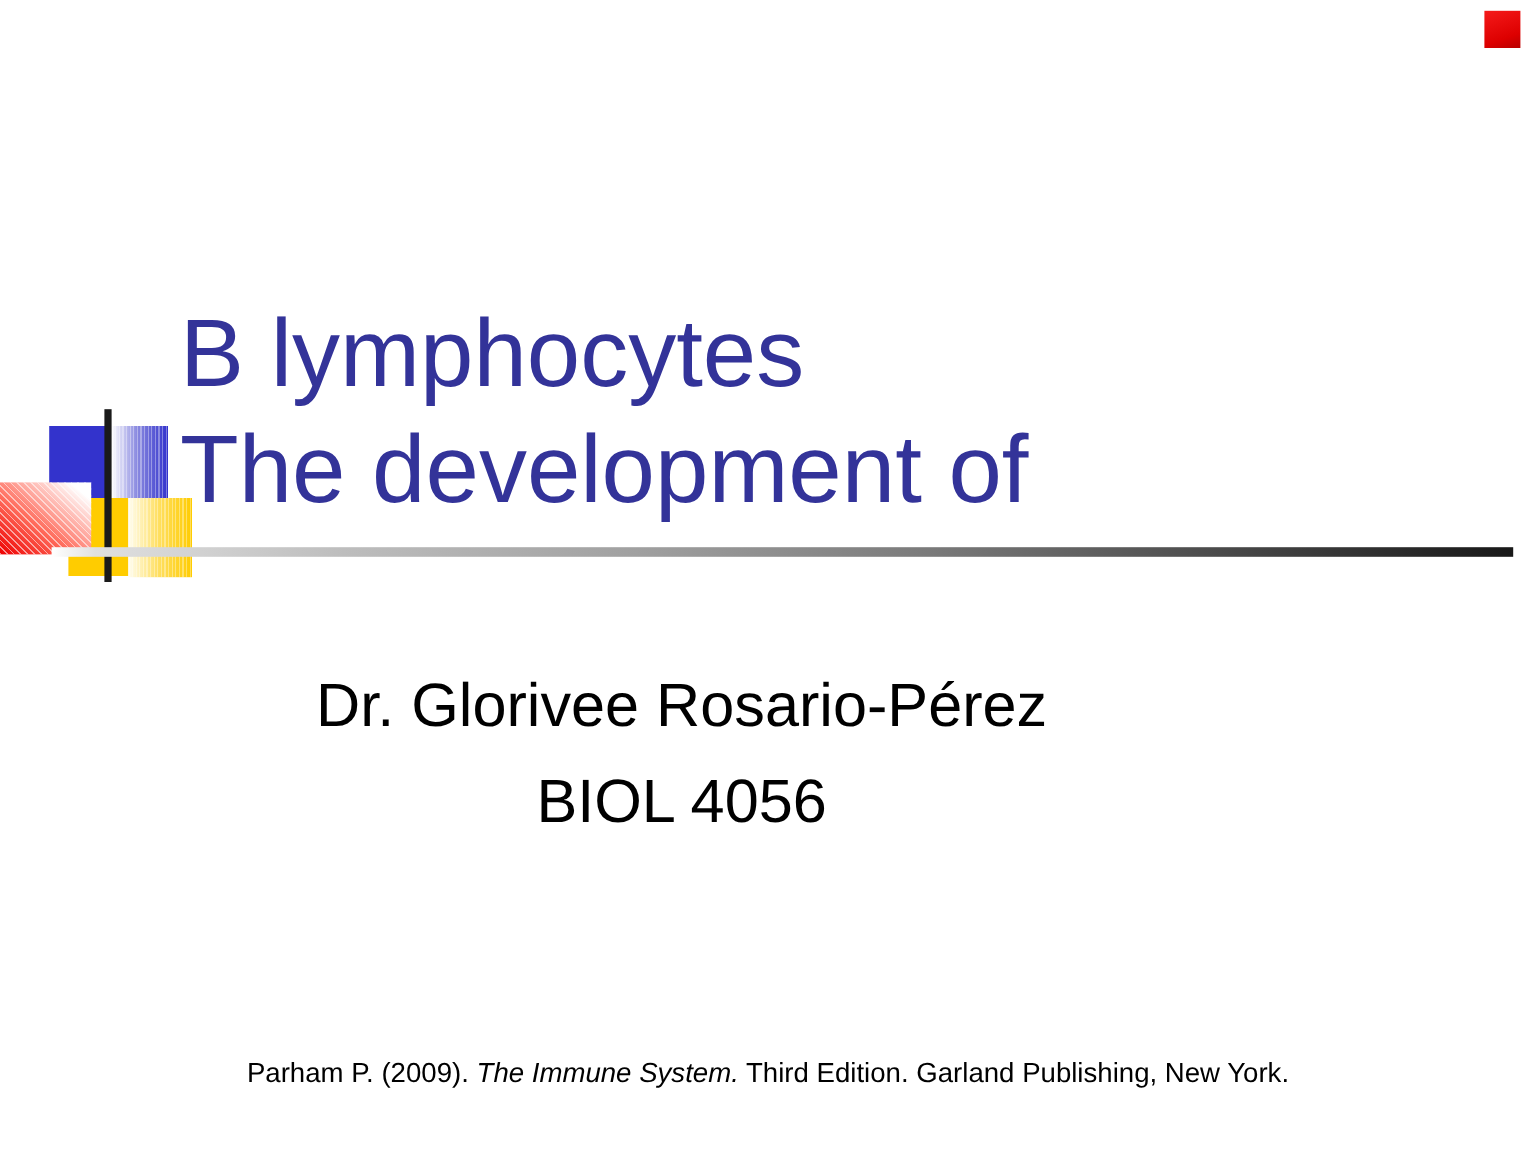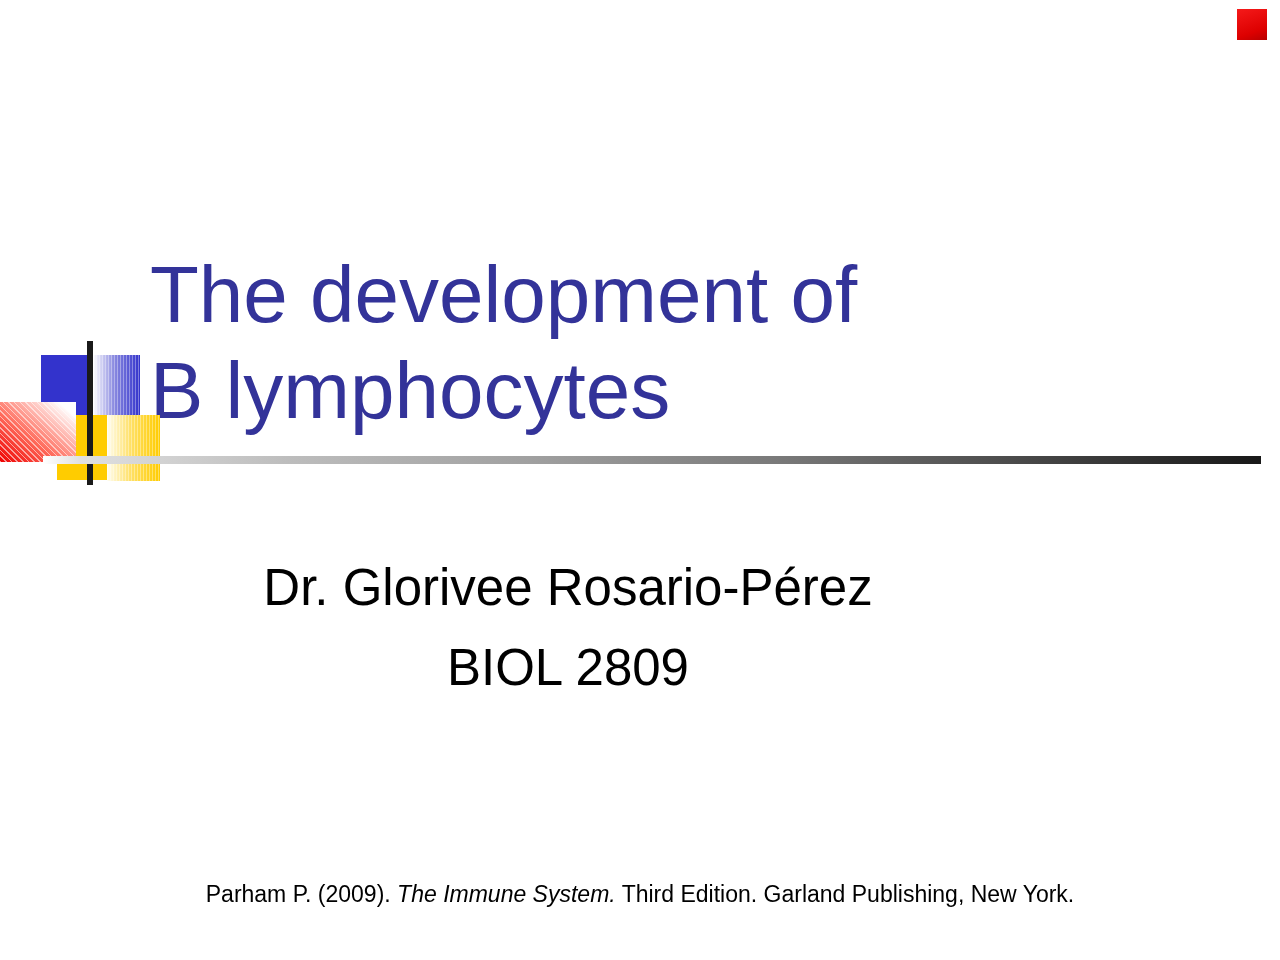--- a/index.html
+++ b/index.html
@@ -110,24 +110,24 @@
     <div class="abs sq-blue-solid"></div>
     <div class="abs sq-blue-grad"></div>
     <div class="abs sq-yellow-solid"></div>
     <div class="abs sq-yellow-grad"></div>
     <div class="abs sq-red-grad"></div>
     <div class="abs v-line"></div>
     <div class="abs h-rule"></div>
   </div>
 
   <div class="abs title">
+    <div>B lymphocytes</div>
     <div>The development of</div>
-    <div>B lymphocytes</div>
   </div>
 
   <div class="abs subtitle">
     <div>Dr. Glorivee Rosario-Pérez</div>
-    <div>BIOL 2809</div>
+    <div>BIOL 4056</div>
   </div>
 
   <div class="abs citation"><span>Parham P. (2009). </span><span class="italic">The Immune System.</span><span> Third Edition. Garland Publishing, New York.</span></div>
 
 </div>
 
 </body></html>

